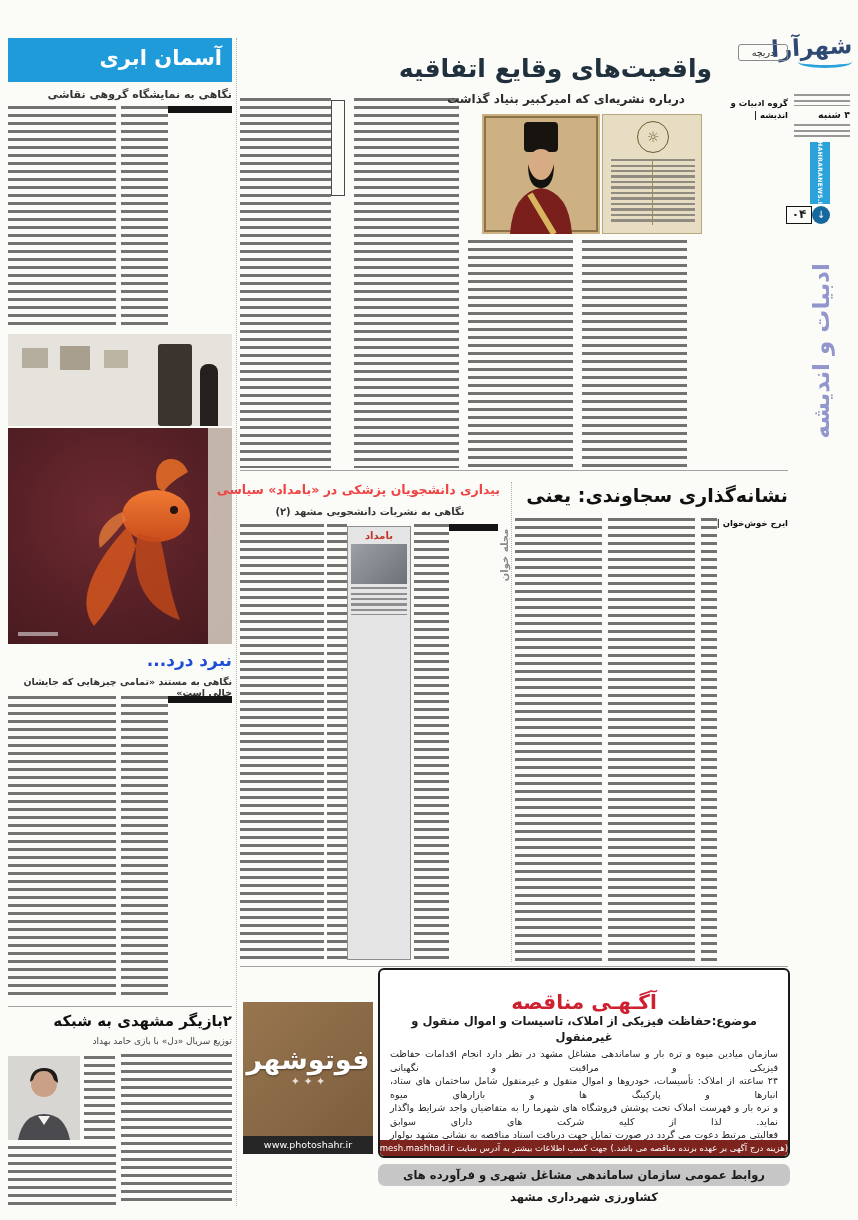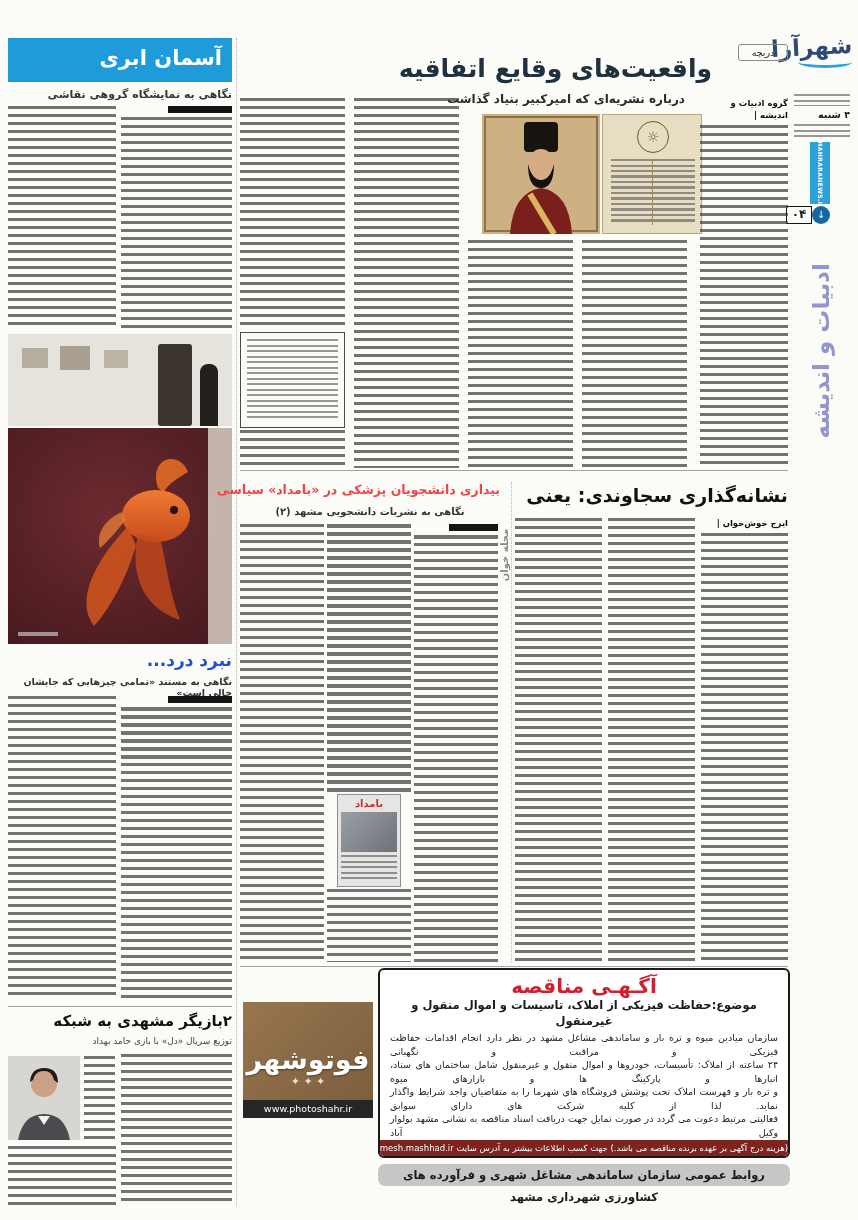--- a/index.html
+++ b/index.html
@@ -6,21 +6,21 @@
   html,body { background:#9a9a9a; }
   .page {
     position:relative; width:858px; height:1220px; margin:0 auto;
     background:#fbfbf8; font-family:"DejaVu Sans", sans-serif;
     direction:rtl; overflow:hidden; color:#1a1a1a;
   }
   .abs { position:absolute; }
   
   .sim { background-image:repeating-linear-gradient(to bottom,#3d3d3d 0px,#3d3d3d 3.5px,transparent 3.5px,transparent 8px); opacity:.72; }
   .sim-sm { background-image:repeating-linear-gradient(to bottom,#555 0px,#555 2.2px,transparent 2.2px,transparent 5.5px); opacity:.6; }
-  .col { display:flex; flex-direction:column; }
+  .col { display:flex; flex-direction:row; }
   .lead-bar { height:7px; background:#141414; width:58%; margin-bottom:4px; }
   .lead-in { font-size:8.5px; font-weight:bold; color:#101010; line-height:1.4; margin-bottom:3px; }
   .qbox { border:1px solid #4a4a4a; padding:6px; margin:2px 0; }
   .vert-cw  { position:absolute; left:50%; top:50%; transform:translate(-50%,-50%) rotate(90deg); white-space:nowrap; }
   .vert-ccw { position:absolute; left:50%; top:50%; transform:translate(-50%,-50%) rotate(-90deg); white-space:nowrap; }
   .dotted-v { border-left:1px dotted #b5b5b5; width:0; }
   .hline { background:#a3a3a3; height:1px; }
 
   
   .logo-text { font-size:23px; font-weight:bold; color:#2e4a74; transform:rotate(-3deg); display:inline-block; }
@@ -47,21 +47,21 @@
   
   .bluebox { background:#1e9bd8; color:#fff; font-size:21px; font-weight:bold; text-align:right; padding:8px 10px; }
 
   
   .imgframe { background:#e6e2dc; overflow:hidden; }
   .mag-cover { width:64px; border:1px solid #8f8f8f; background:#e5e5e5; margin:2px auto; padding:3px; }
   .mag-title { color:#c2342a; font-weight:bold; font-size:10px; text-align:center; }
   .mag-photo { height:40px; background:linear-gradient(135deg,#9aa0a6,#6d7278); margin:3px 0; }
 
   
-  .ad-box { border:2px solid #1a1a1a; border-radius:6px; background:#fff; padding:5px 10px 0 10px; overflow:hidden; }
+  .ad-box { border:2px solid #1a1a1a; border-radius:6px; background:#fff; padding:21px 10px 0 10px; overflow:hidden; }
   .ad-title { color:#cf2030; font-size:20px; font-weight:bold; text-align:center; line-height:22px; }
   .ad-subject { font-size:11.5px; font-weight:bold; text-align:center; line-height:16px; margin-bottom:2px; }
   .ad-line { font-size:9.5px; line-height:13.5px; text-align:justify; color:#222; }
   .ad-line.just { text-align-last:justify; }
   .ad-note { position:absolute; left:0; right:0; bottom:0; background:#7c241d; color:#fff; font-size:8.5px; text-align:center; line-height:16px; height:16px; border-radius:0 0 4px 4px; white-space:nowrap; overflow:hidden; }
   .ad-footer { background:#c6c6c6; color:#1a1a1a; font-size:11.5px; font-weight:bold; text-align:center; line-height:22px; }
 
   
   .ps-box { background:linear-gradient(135deg,#97764f,#7b5c3c); overflow:hidden; }
   .ps-logo { color:#fff; font-size:27px; font-weight:bold; text-align:center; margin-top:42px; text-shadow:0 1px 2px rgba(0,0,0,.45); }
@@ -239,19 +239,19 @@
     <div class="ad-line just">۲۴ ساعته از املاک: تأسیسات، خودروها و اموال منقول و غیرمنقول شامل ساختمان های ستاد، انبارها و پارکینگ ها و بازارهای میوه</div>
     <div class="ad-line just">و تره بار و فهرست املاک تحت پوشش فروشگاه های شهرما را به متقاضیان واجد شرایط واگذار نماید. لذا از کلیه شرکت های دارای سوابق</div>
     <div class="ad-line just">فعالیتی مرتبط دعوت می گردد در صورت تمایل جهت دریافت اسناد مناقصه به نشانی مشهد بولوار وکیل آباد</div>
     <div class="ad-line" style="text-align:right;">۵۵ و ۵۷ ـ ۱۱۴۵ طبقه چهارم اداره امور قراردادها و پیمانها مراجعه نمایند.</div>
     <div class="ad-line" style="text-align:right;font-weight:bold;">جهت دریافت اسناد مناقصه از تاریخ درج آگهی و ارائه پیشنهادات: ساعت ۱۴:۱۵ روز یکشنبه مورخه ۱۳۹۸/۰۹/۲۳</div>
 
     <div class="ad-note">(هزینه درج آگهی بر عهده برنده مناقصه می باشد.) جهت کسب اطلاعات بیشتر به آدرس سایت www.samesh.mashhad.ir مراجعه نمایید</div>
   </div>
   <div class="abs ad-footer" style="left:378px;top:1164px;width:412px;height:22px;border-radius:7px;">روابط عمومی سازمان ساماندهی مشاغل شهری و فرآورده های کشاورزی شهرداری مشهد</div>
 
-  <div class="abs ps-box" style="left:243px;top:1002px;width:130px;height:116px;">
+  <div class="abs ps-box" style="left:243px;top:1002px;width:130px;height:152px;">
     <div class="ps-logo">فوتوشهر</div>
     <div class="ps-orn">✦ ✦ ✦</div>
     <div class="ps-url">www.photoshahr.ir</div>
   </div>
 
 </div>
 
 </body></html>

